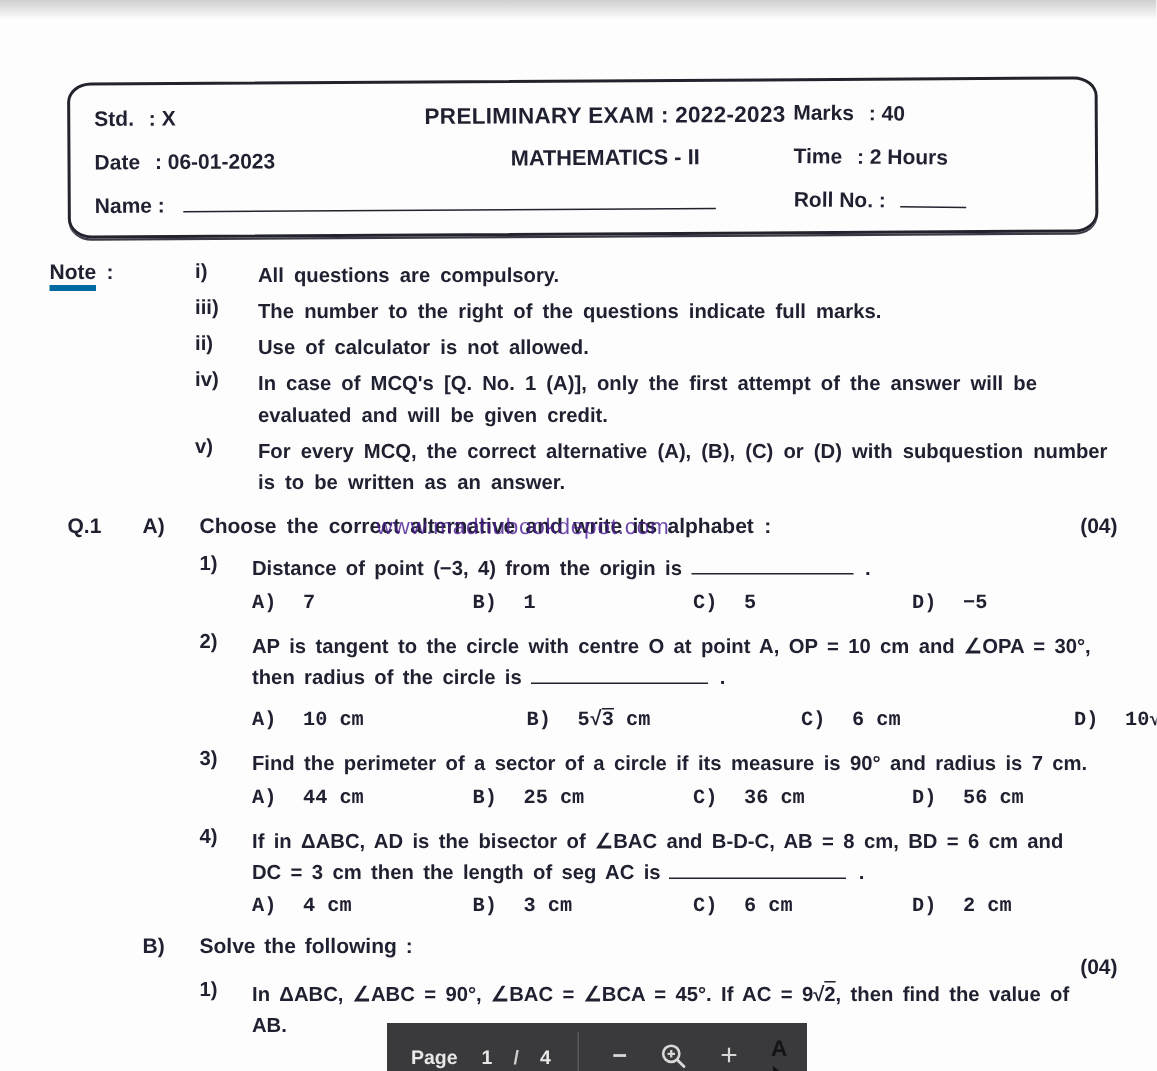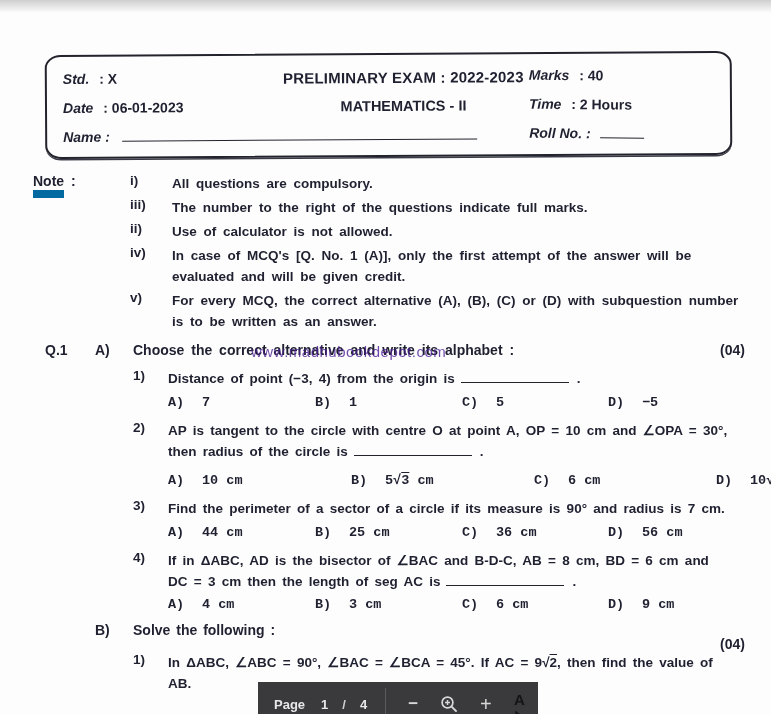--- a/index.html
+++ b/index.html
@@ -8,37 +8,37 @@
   .page { position:relative; width:771px; height:714px; }
   .topband { height:13px; background:linear-gradient(#cfcfcf,#fdfdfd); }
 
   
   .hbox { position:absolute; left:45px; top:53px; width:687px; height:104px;
     border:2.6px solid #23232e; border-radius:16px/13px; transform:rotate(-0.35deg);
     box-shadow:0 2px 0 -0.5px #3a3a46; padding:8px 16px 6px 16px;
     display:grid; grid-template-columns:215px 1fr 185px; grid-template-rows:1fr 1fr 1fr;
     align-items:center; font-size:14px; }
   .hcell { white-space:nowrap; font-weight:700; }
-  .hlabel { font-weight:700; display:inline-block;font-style:italic; }
+  .hlabel { font-weight:700; display:inline-block; }
   .hval { font-weight:600; margin-left:6px; }
   .hcenter { text-align:center; font-weight:700; }
   .h-title { font-size:15px; letter-spacing:.2px; }
   .h-subject { font-size:14.5px; }
   .hright { transform:rotate(0.9deg); }
   .uline { display:inline-block; border-bottom:1.8px solid #23232e; height:12px; vertical-align:baseline; }
   .name-line { width:355px; margin-left:8px; }
   .roll-line { width:44px; margin-left:6px; }
   .namecell { grid-column:1 / span 2; }
 
   
   .note { position:absolute; left:33px; top:173px; width:712px; font-size:13.5px;
     font-weight:600; word-spacing:3px; }
   .note-row { display:flex; align-items:flex-start; margin-bottom:2px; }
   .note-label { width:97px; font-weight:700; font-size:14px; flex:0 0 97px; }
-  .note-label b { border-bottom:8px solid #0369a1; padding-bottom:1px; }
+  .note-label b { border-bottom:4px solid #0369a1; padding-bottom:1px; }
   .n-num { flex:0 0 42px; font-weight:600; }
   .n-text { flex:1; line-height:21px; padding-right:4px; }
   .note-items .note-row { margin-bottom:3px; }
 
   
   .q1head { position:absolute; left:45px; top:342px; width:700px; display:flex;
     font-weight:700; font-size:14px; }
   .q1head .qn { width:50px; }
   .q1head .qp { width:38px; }
   .q1head .qh { flex:1; word-spacing:3px; position:relative; }
@@ -210,21 +210,21 @@
 
     <div class="qrow">
       <span class="qnum">4)</span>
       <div class="qbody">
         <div class="qline"><span>If in ΔABC, AD is the bisector of ∠BAC and B-D-C, AB = 8 cm, BD = 6 cm and</span></div>
         <div class="qline"><span>DC = 3 cm then the length of seg AC is</span><span class="blank b120"></span><span class="dot">.</span></div>
         <div class="opts mt2">
           <span class="opt"><span class="okey">A)</span><span class="oval">4 cm</span></span>
           <span class="opt"><span class="okey">B)</span><span class="oval">3 cm</span></span>
           <span class="opt"><span class="okey">C)</span><span class="oval">6 cm</span></span>
-          <span class="opt"><span class="okey">D)</span><span class="oval">9 cm</span></span>
+          <span class="opt"><span class="okey">D)</span><span class="oval">2 cm</span></span>
         </div>
       </div>
     </div>
   </div>
 
   <div class="partB">
     <span class="bp">B)</span>
     <span class="bh">Solve the following :</span>
     <span class="bm">(04)</span>
   </div>

